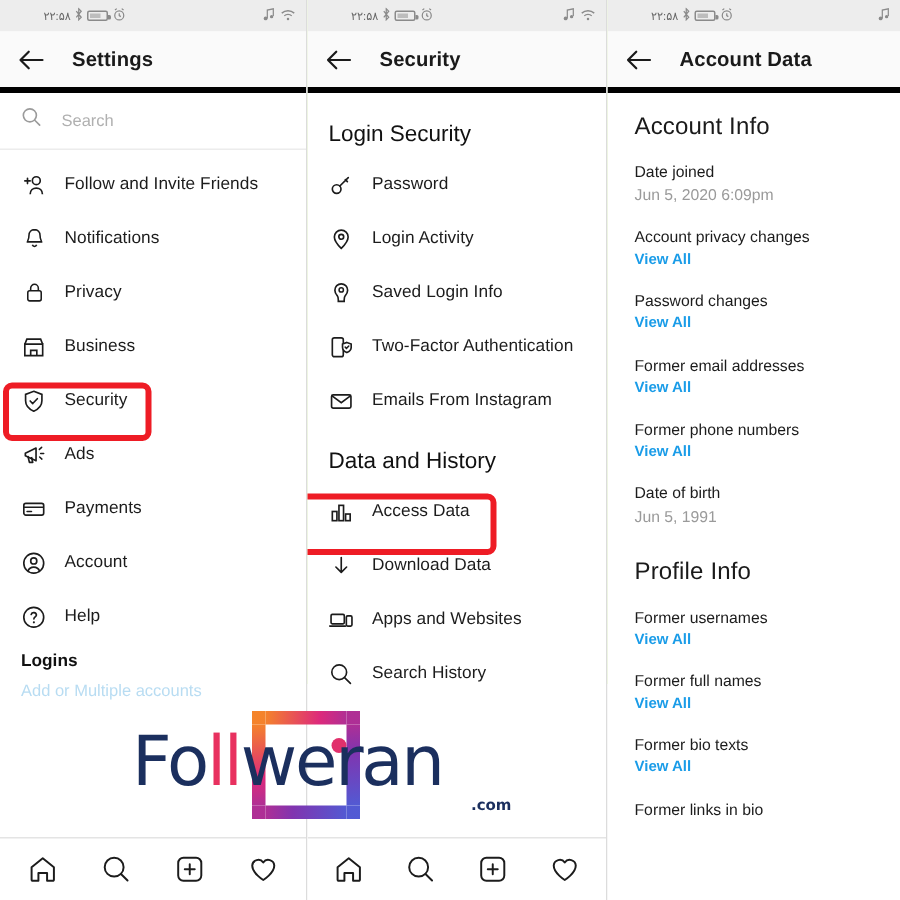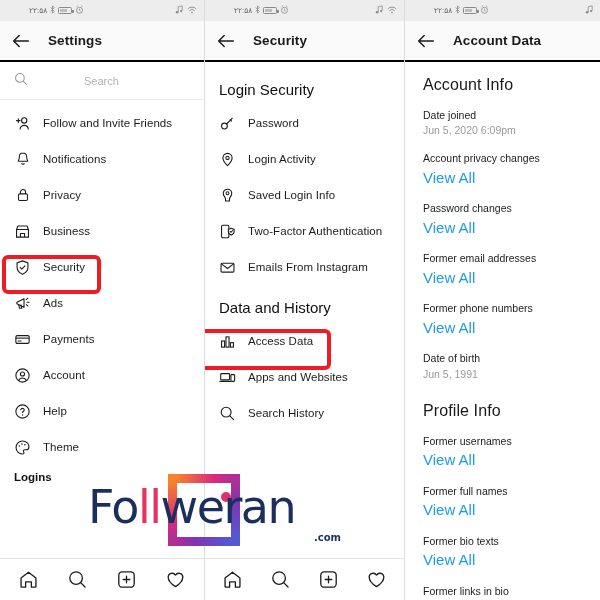--- a/index.html
+++ b/index.html
@@ -53,21 +53,21 @@
     width: 1.5px; height: 3px; background: #8a8a8a; border-radius: 0 1px 1px 0;
   }
   .batt span {
     position:absolute; left:1px; top:1px; bottom:1px; width:7px; background:#bdbdbd;
   }
 
   
   .appbar {
     height: 41px;
     background: #fafafa;
-    border-bottom: 2px solid #000000;
+    border-bottom: 4px solid #000000;
     display: flex;
     align-items: center;
     padding-left: 10px;
     gap: 16px;
   }
   .back-arrow { width: 22px; height: 22px; flex: 0 0 auto; }
   .appbar-title {
     font-size: 13.5px;
     font-weight: 600;
     color: #1a1a1a;
@@ -77,21 +77,21 @@
   
   .searchrow {
     height: 38px;
     display: flex;
     align-items: center;
     gap: 13px;
     padding: 0 14px;
     border-bottom: 1px solid #ececec;
     background: #fff;
   }
-  .search-placeholder { font-size: 11px; color: #b0b0b0; margin-left: 43px; }
+  .search-placeholder { font-size: 11px; color: #b0b0b0; }
 
   
   .menu { padding-top: 5px; }
   .menu-item {
     display: flex;
     align-items: center;
     gap: 12px;
     height: 36px;
     padding: 0 14px;
     position: relative;
@@ -165,23 +165,24 @@
     font-size: 10.5px;
     color: #1c1c1c;
     line-height: 1.45;
   }
   .field-value {
     font-size: 10.5px;
     color: #9a9a9a;
     line-height: 1.45;
   }
   .field-link {
-    font-size: 15px;
+    font-size: 10px;
     color: #1a9ce8;
     line-height: 1.45;
+    font-weight: bold;
   }
 
   
   .watermark {
     position: absolute;
     left: 88px;
     top: 472px;
     width: 255px;
     height: 78px;
     z-index: 40;
@@ -374,33 +375,23 @@
           <svg width="17" height="17" viewBox="0 0 20 20">
               <circle cx="10" cy="10" r="7.8" fill="none" stroke="#1c1c1c" stroke-width="1.3"></circle>
               <path d="M8 7.8a2.1 2.1 0 014.1.5c0 1.4-2 1.5-2 3" fill="none" stroke="#1c1c1c" stroke-width="1.3" stroke-linecap="round"></path>
               <circle cx="10.1" cy="14" r=".85" fill="#1c1c1c"></circle>
             </svg>
         </span>
         <span class="menu-label">Help</span>
       </div>
 
 
-      <div class="menu-item">
-        <span class="menu-icon">
-          <svg width="17" height="17" viewBox="0 0 20 20">
-              <path d="M10 2.4c-4.3 0-7.6 3.3-7.6 7.6s3.3 7.6 7.6 7.6c1.2 0 1.8-.7 1.8-1.5 0-.9-.8-1.3-.8-2.1 0-.8.6-1.4 1.5-1.4h1.6c2 0 3.5-1.5 3.5-3.6 0-3.6-3.3-6.6-7.6-6.6z" fill="none" stroke="#1c1c1c" stroke-width="1.3"></path>
-              <circle cx="6.3" cy="8.2" r=".95" fill="#1c1c1c"></circle>
-              <circle cx="9.3" cy="5.9" r=".95" fill="#1c1c1c"></circle>
-              <circle cx="12.8" cy="6.8" r=".95" fill="#1c1c1c"></circle>
-            </svg>
-        </span>
-        <span class="menu-label">Theme</span>
-      </div>
 
       <div class="group-label">Logins</div>
+      <div class="faint-link">Add or Multiple accounts</div>
     </div>
 
     <div class="hl-box" style="left:2px; top:255px; width:99px; height:39px;"></div>
 
     <div class="bottomnav">
       <span class="nav-ico">
         <svg width="21" height="21" viewBox="0 0 24 24">
             <path d="M3.5 10.4L12 3.6l8.5 6.8V20a.8.8 0 01-.8.8h-4.4v-6h-6.6v6H4.3a.8.8 0 01-.8-.8z" fill="none" stroke="#1c1c1c" stroke-width="1.5" stroke-linejoin="round"></path>
           </svg>
       </span>
@@ -531,20 +522,28 @@
         <span class="menu-icon">
           <svg width="17" height="17" viewBox="0 0 20 20">
               <rect x="3" y="9.4" width="3.6" height="7.2" fill="none" stroke="#1c1c1c" stroke-width="1.3"></rect>
               <rect x="8.2" y="4.6" width="3.6" height="12" fill="none" stroke="#1c1c1c" stroke-width="1.3"></rect>
               <rect x="13.4" y="11.4" width="3.6" height="5.2" fill="none" stroke="#1c1c1c" stroke-width="1.3"></rect>
             </svg>
         </span>
         <span class="menu-label">Access Data</span>
       </div>
 
+      <div class="menu-item">
+        <span class="menu-icon">
+          <svg width="17" height="17" viewBox="0 0 20 20">
+              <path d="M10 3.2v11.4M5.8 10.6L10 14.8l4.2-4.2" fill="none" stroke="#1c1c1c" stroke-width="1.3" stroke-linecap="round" stroke-linejoin="round"></path>
+            </svg>
+        </span>
+        <span class="menu-label">Download Data</span>
+      </div>
 
       <div class="menu-item">
         <span class="menu-icon">
           <svg width="17" height="17" viewBox="0 0 20 20">
               <rect x="2" y="5.4" width="10.4" height="7.4" rx="1" fill="none" stroke="#1c1c1c" stroke-width="1.3"></rect>
               <path d="M1 14.6h12.4" stroke="#1c1c1c" stroke-width="1.3" stroke-linecap="round"></path>
               <rect x="14" y="6.6" width="4.4" height="8" rx="1" fill="#fff" stroke="#1c1c1c" stroke-width="1.3"></rect>
             </svg>
         </span>
         <span class="menu-label">Apps and Websites</span>

